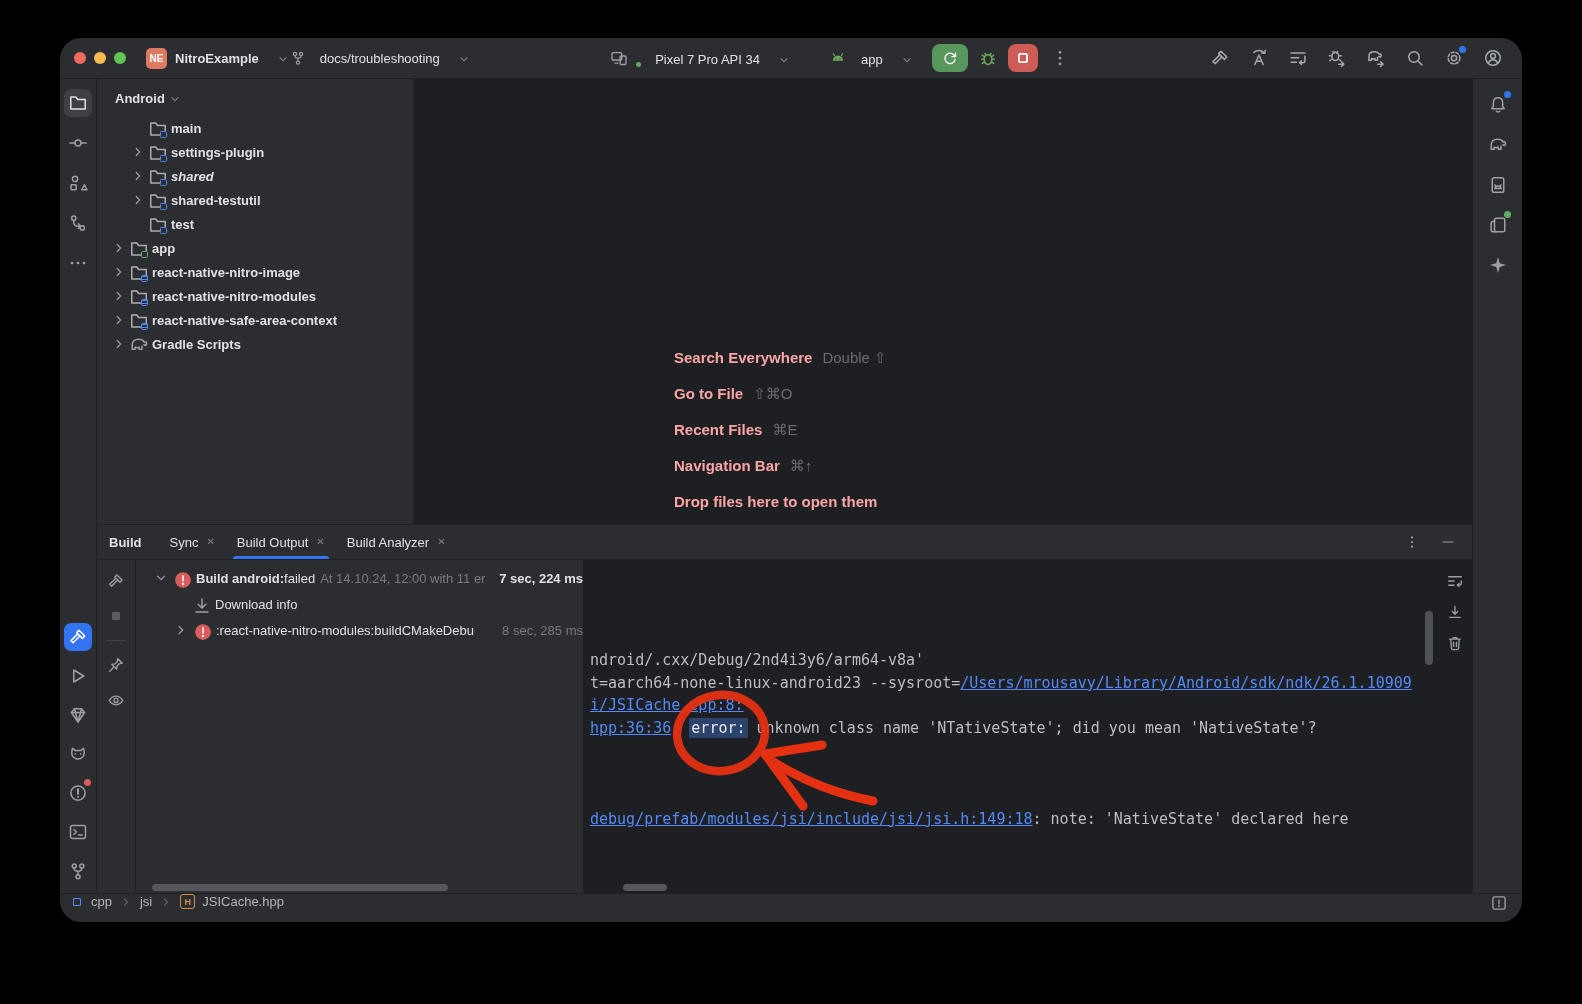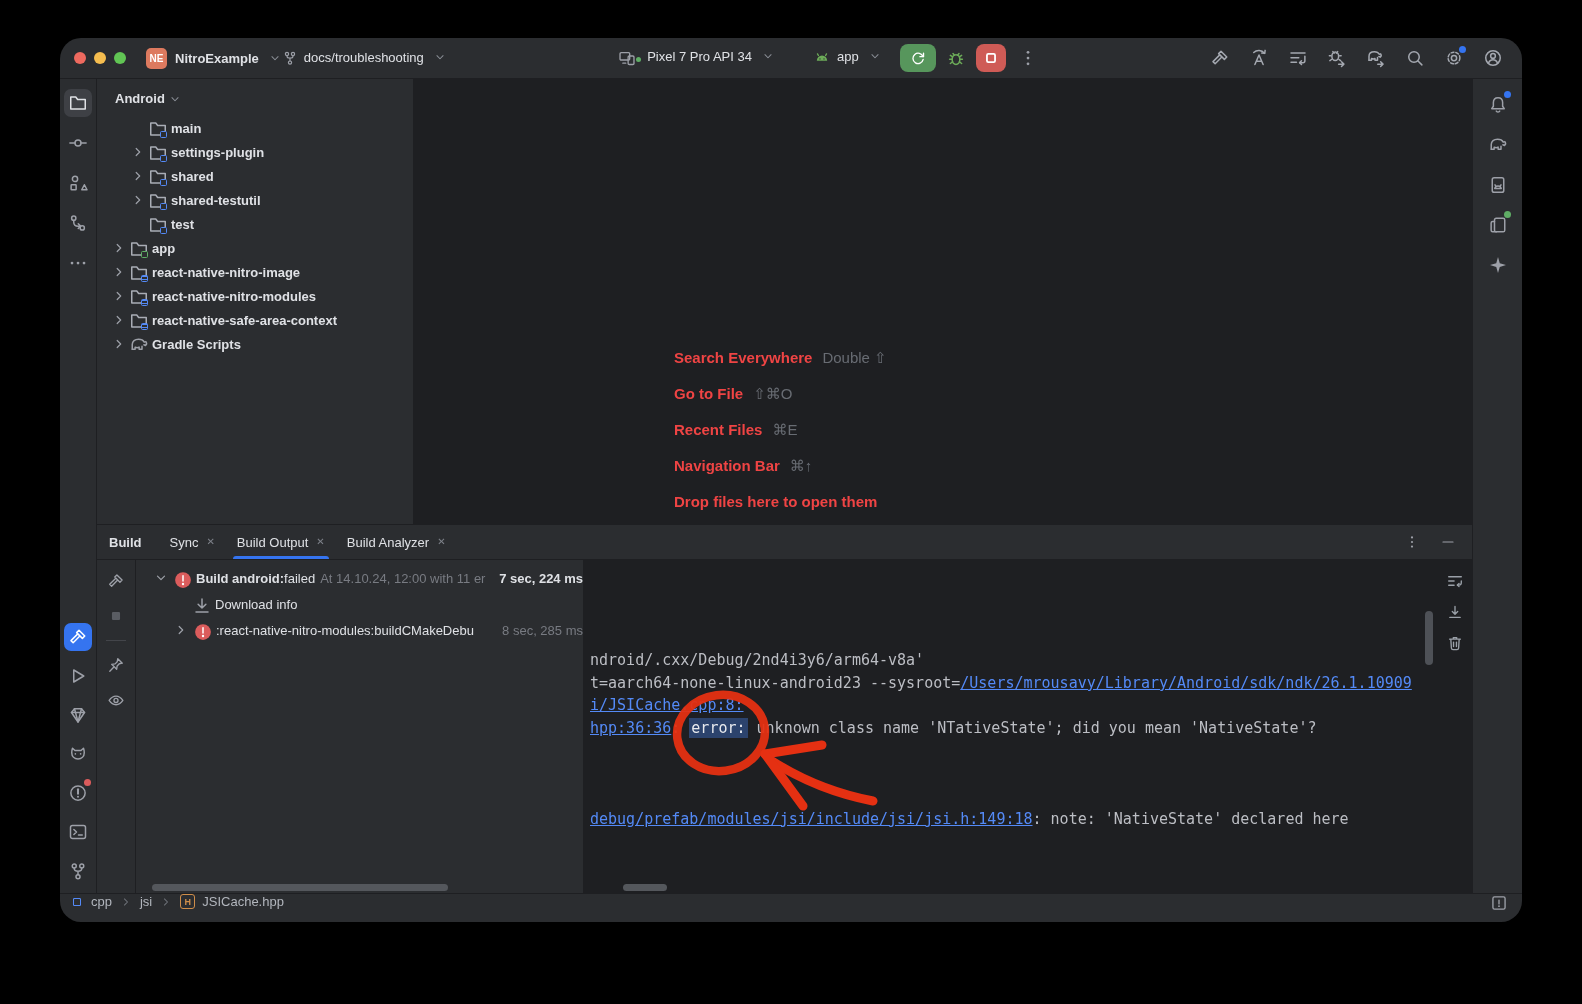--- a/index.html
+++ b/index.html
@@ -18,21 +18,21 @@
   .i16 .ic{width:16px;height:16px}.i18 .ic{width:18px;height:18px}.i14 .ic{width:14px;height:14px}
   
   .titlebar{height:40px;display:flex;align-items:center;padding:0 14px;border-bottom:1px solid #1e1f22;position:relative}
   .traffic{display:flex;gap:8px;margin-right:20px}
   .tl{width:12px;height:12px;border-radius:50%}
   .ne{width:21px;height:21px;border-radius:5px;color:#fff;font-size:10px;font-weight:700;
       display:flex;align-items:center;justify-content:center;margin-right:8px}
   .tb-name{font-weight:600}
   .chev{color:#8a8e96;margin-left:3px;display:inline-flex}
   .chev .ic{width:14px;height:14px}
-  .grp{display:flex;align-items:flex-start;gap:6px}
+  .grp{display:flex;align-items:flex-end;gap:14px}
   .icwrap{position:relative;display:inline-flex;color:#9da0a8}
   .dot{position:absolute;border-radius:50%;width:6px;height:6px}
   .tb-btn{width:36px;height:28px;border-radius:8px;display:flex;align-items:center;justify-content:center;color:#fff}
   .tb-right{display:flex;align-items:center;gap:17px;margin-left:auto;padding-right:4px}
   .tb-right .tool{color:#a4a8b0}
   
   .middle{display:flex;height:814px}
   .leftbar{width:36px;border-right:1px solid #1e1f22;display:flex;flex-direction:column;align-items:center;
            padding:10px 0 8px;gap:12px;flex:none}
   .leftbar .spacer{margin-top:auto}
@@ -54,21 +54,21 @@
   .trow .tchev{width:16px;height:16px;color:#9da0a8;display:flex;align-items:center;justify-content:center;flex:none}
   .trow .ticon{width:18px;height:18px;margin:0 5px 0 2px;position:relative;color:#a9adb5;flex:none}
   .badge{position:absolute;right:-1px;bottom:-1px;width:7px;height:7px;border-radius:1.5px;background:#2b2d30;box-sizing:border-box}
   .badge.mod{border:1.5px solid #548af7}
   .badge.app{border:1.5px solid #5fad65}
   .badge.lib{border:1px solid #548af7;background:repeating-linear-gradient(180deg,#548af7 0 1.2px,#2b2d30 1.2px 2.6px)}
   
   .editor{flex:1;background:#1e1f22;position:relative;min-width:0}
   .shortcuts{position:absolute;left:260px;bottom:12px}
   .srow{display:flex;align-items:baseline;gap:10px;margin-top:15px;line-height:21px}
-  .srow .lbl{font-size:15px;font-weight:600;color:#ef4444}
+  .srow .lbl{font-size:15px;font-weight:600;color:#fca5a5}
   .srow .keys{font-size:15px;color:#686c73}
   
   .build{flex:1;border-top:1px solid #1e1f22;display:flex;flex-direction:column;min-height:0}
   .bp-header{height:34px;flex:none;display:flex;align-items:center;padding:0 16px 0 12px;border-bottom:1px solid #1e1f22}
   .bp-title{font-weight:700;margin-right:28px}
   .bp-tabs{display:flex;align-items:center;gap:22px;height:100%}
   .btab{display:flex;align-items:center;gap:8px;height:100%;position:relative;cursor:default}
   .btab .x{color:#7e828a;font-size:13px;line-height:1}
   .btab.active:after{content:"";position:absolute;left:-4px;right:-4px;bottom:0;height:3px;background:#3574f0;border-radius:3px 3px 0 0}
   .bp-hright{margin-left:auto;display:flex;align-items:center;gap:20px;color:#9da0a8}
@@ -411,21 +411,21 @@
                   </svg>
                 </span>
                 <span class="ticon">
                   <svg class="ic" viewBox="0 0 16 16">
                     <path d="M2.2 3.2h4l1.5 2h6.1v7.6H2.2z"></path>
                   </svg>
                   <span class="badge mod"></span>
                 </span>
                 <span>settings-plugin</span>
               </div>
-              <div class="trow" style="padding-left: 23px;">
+              <div class="trow" style="padding-left: 23px; font-style: italic;">
                 <span class="tchev">
                   <svg class="ic" viewBox="0 0 16 16">
                     <path d="M6.2 4.5L9.7 8l-3.5 3.5"></path>
                   </svg>
                 </span>
                 <span class="ticon">
                   <svg class="ic" viewBox="0 0 16 16">
                     <path d="M2.2 3.2h4l1.5 2h6.1v7.6H2.2z"></path>
                   </svg>
                   <span class="badge mod"></span>

